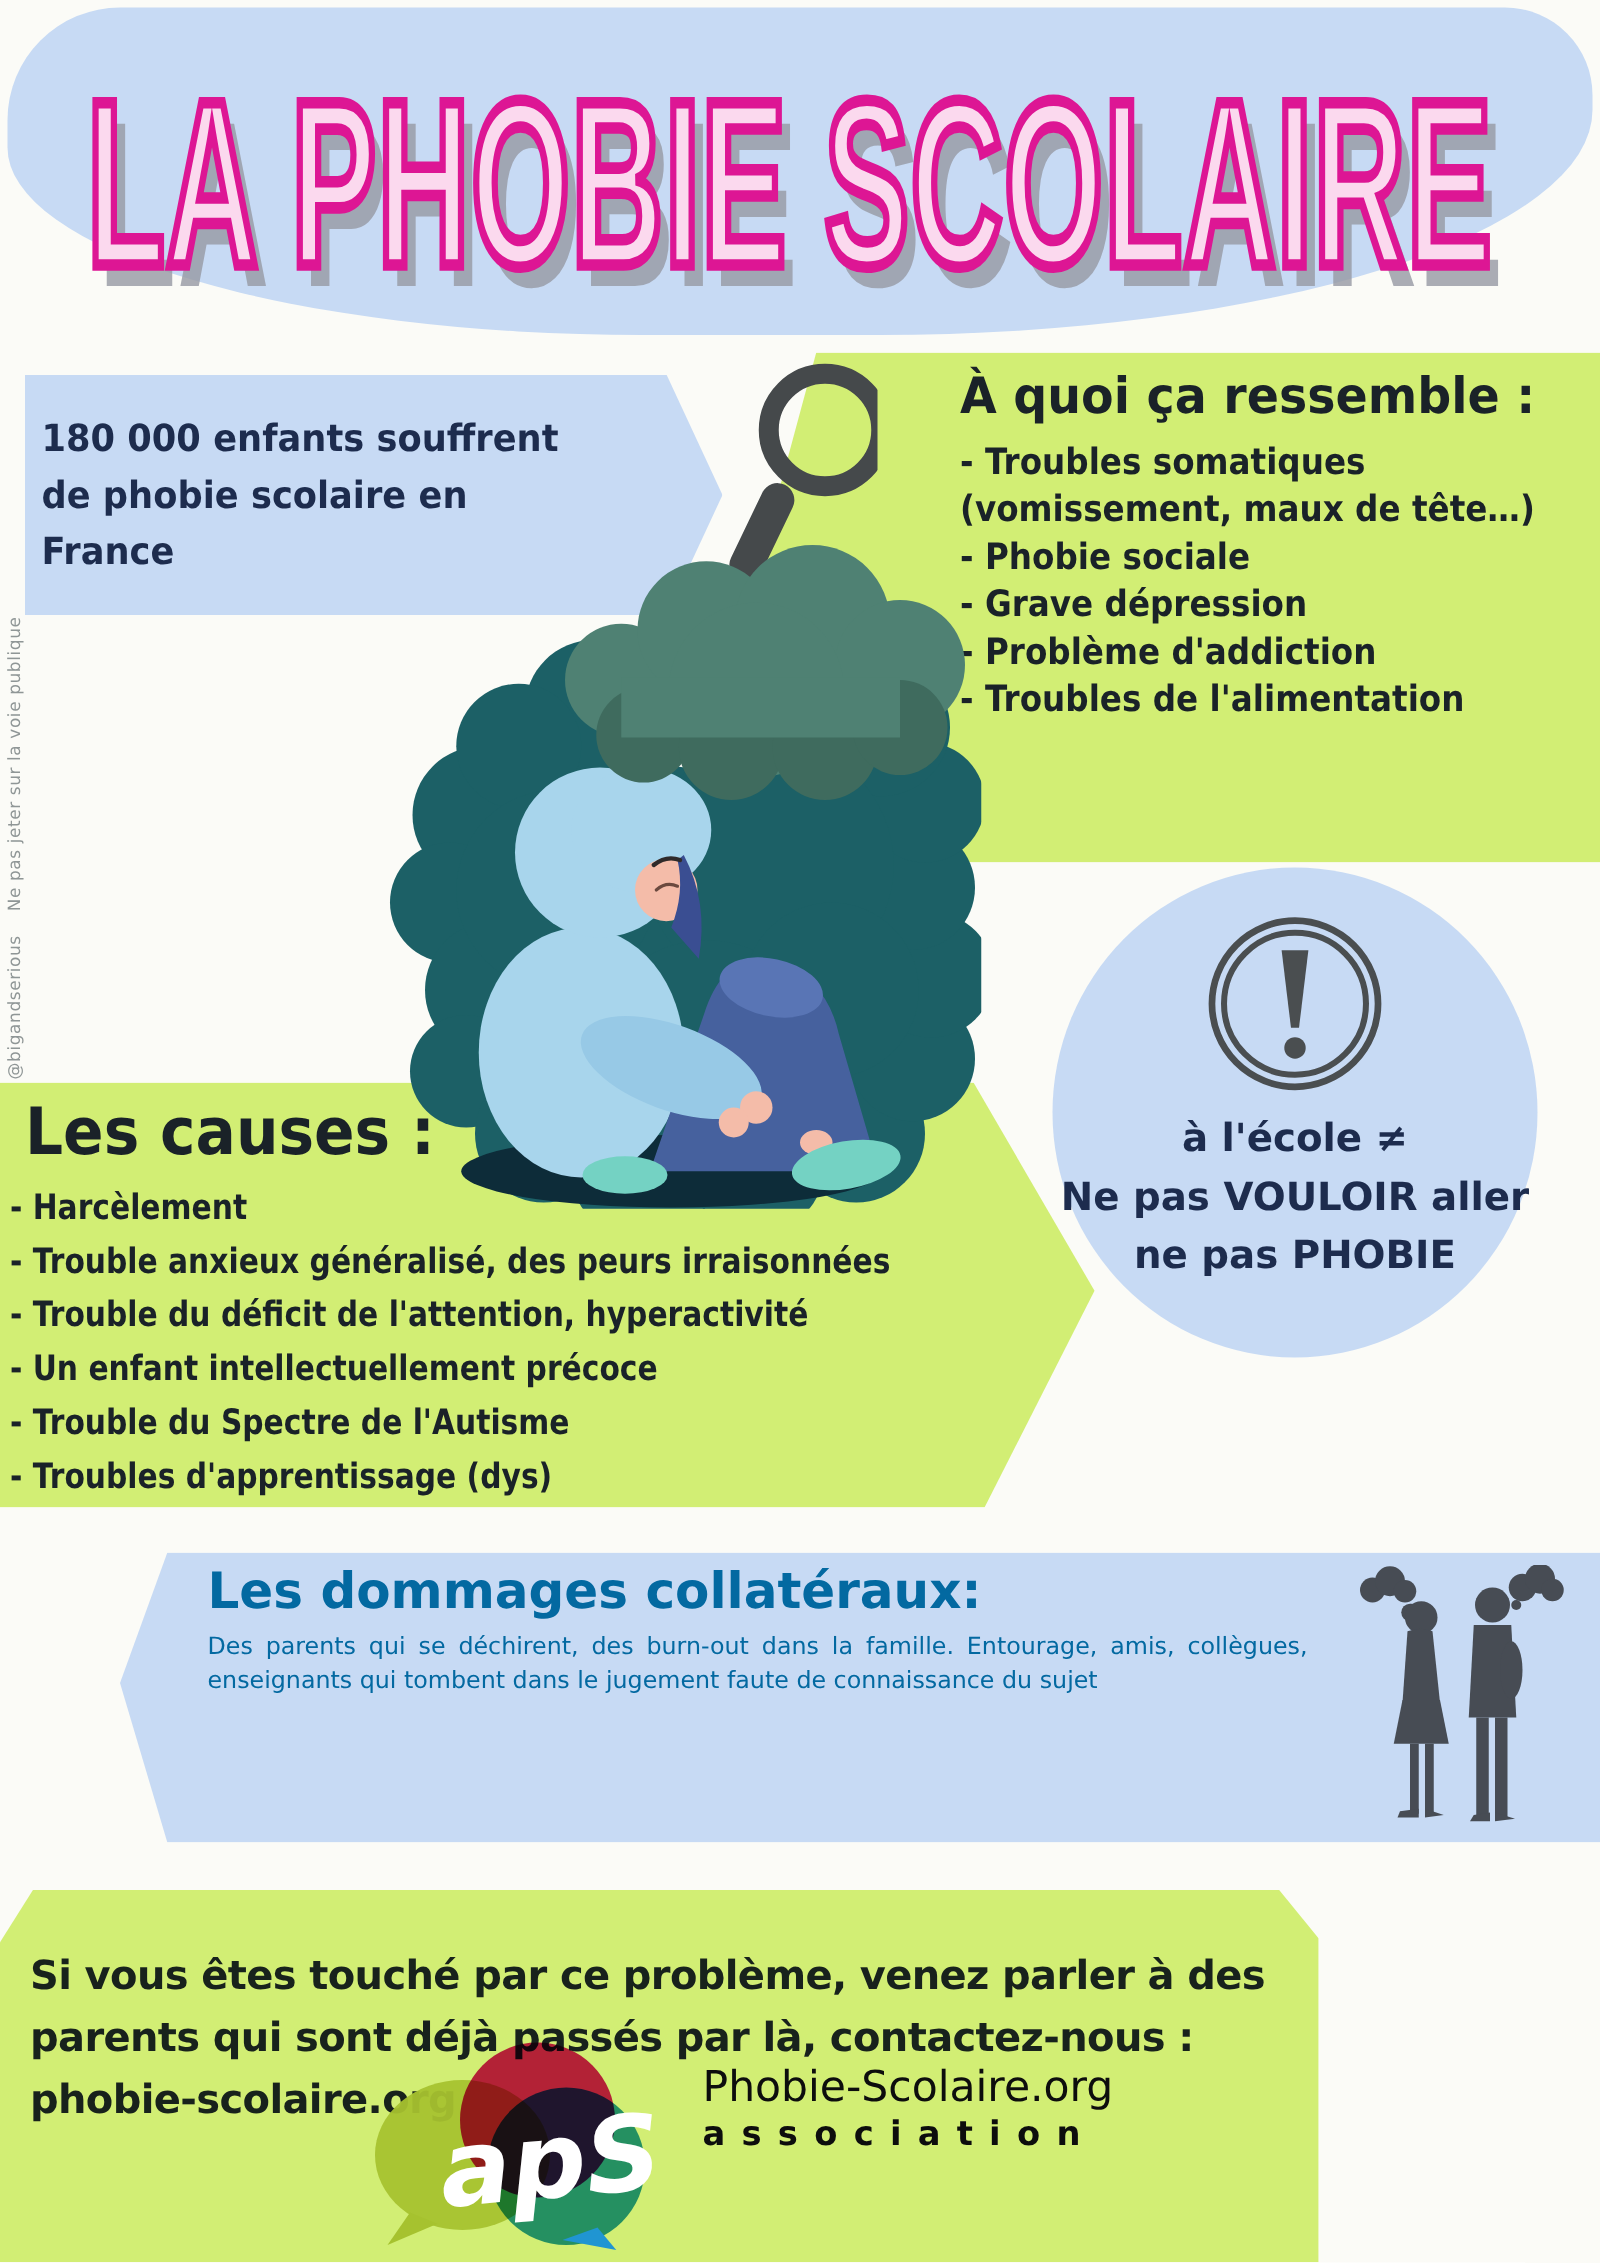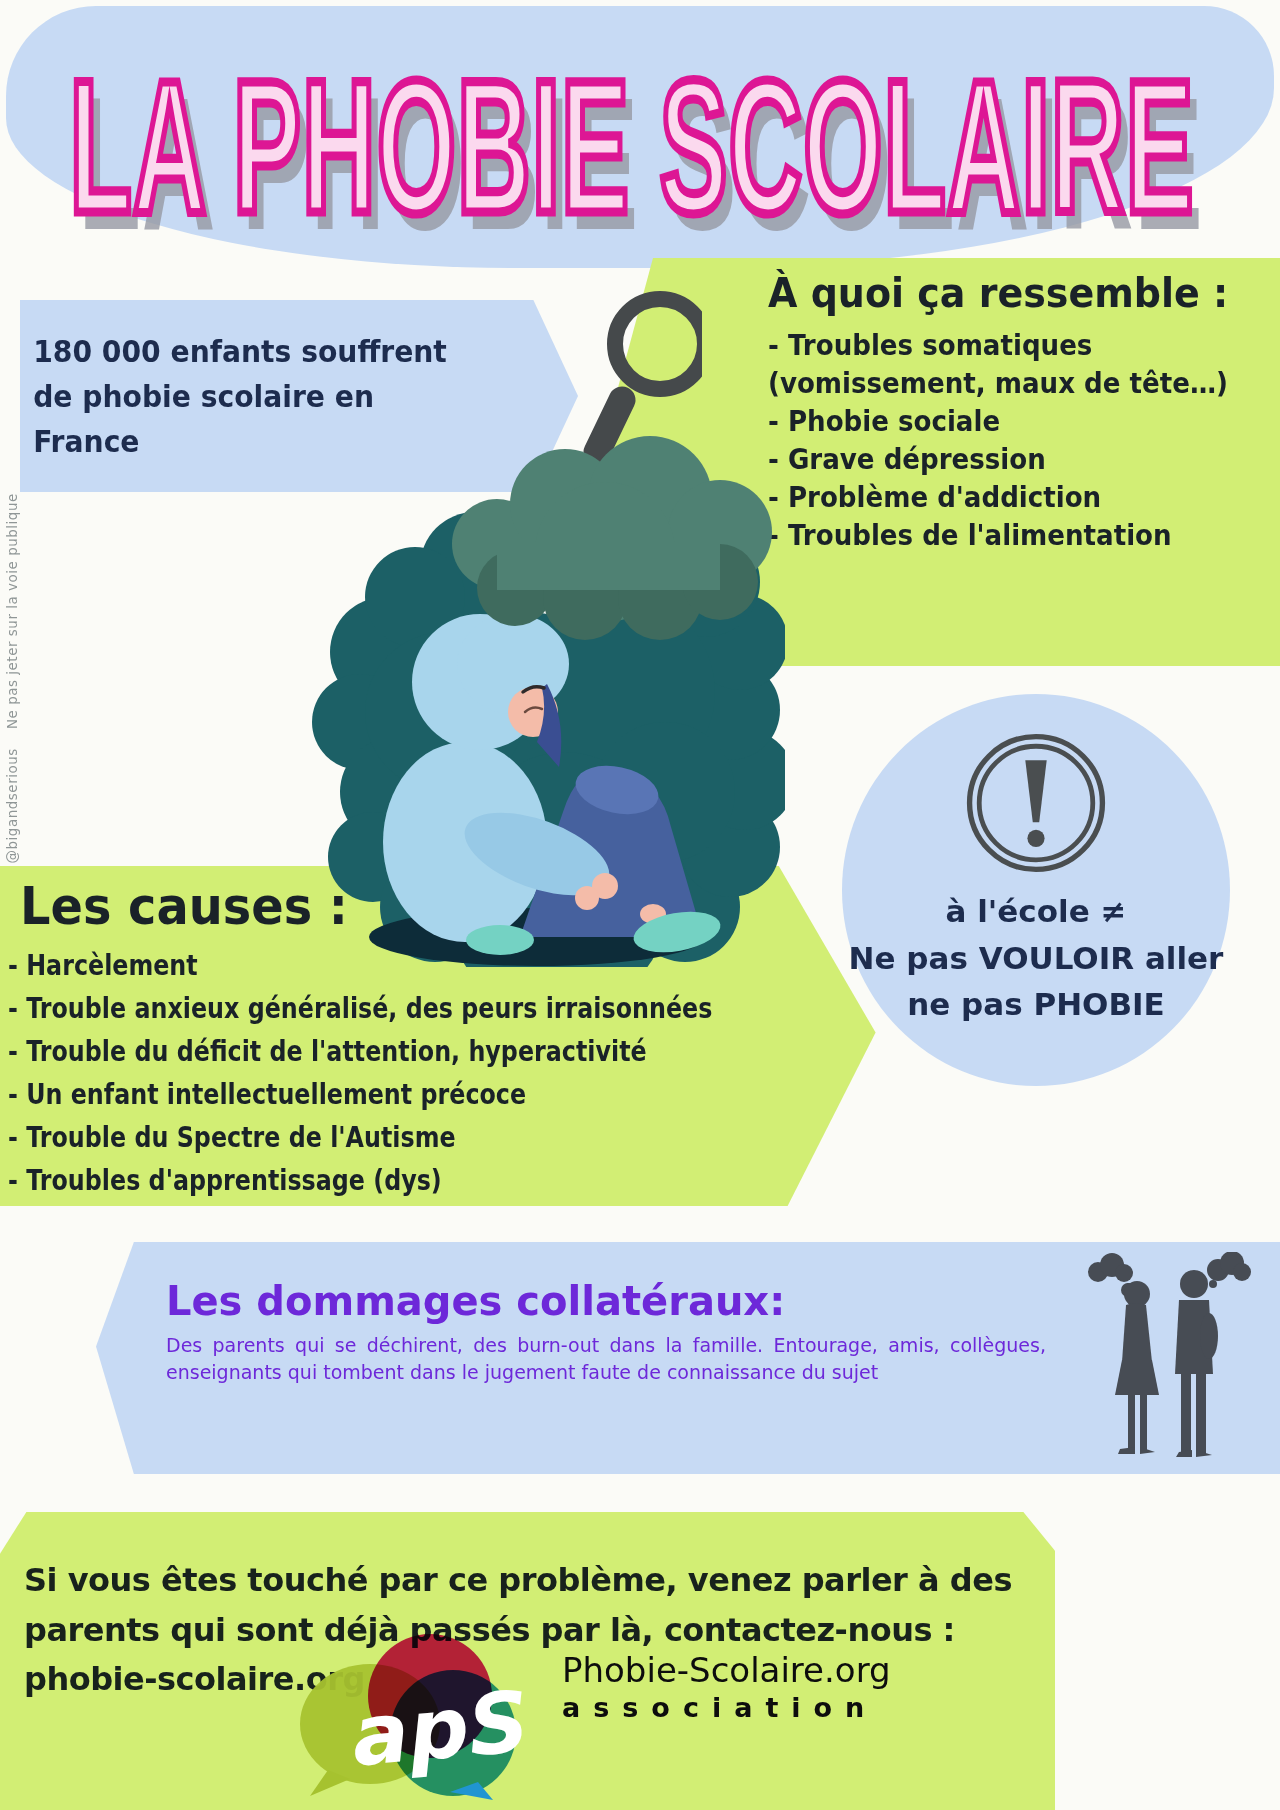--- a/index.html
+++ b/index.html
@@ -24,21 +24,21 @@
 
   
   .stat-banner{position:absolute;left:0;top:300px;width:558px;height:192px;
                background:#c7daf4;
                clip-path:polygon(0 0,92% 0,100% 50%,92% 100%,0 100%);
                display:flex;align-items:center;margin-left:20px;}
   .stat-banner .txt{padding:0 80px 0 14px;font-size:30px;font-weight:bold;
                     line-height:1.5;color:#1d2c4e;transform:scaleX(.94);transform-origin:left;}
 
   
-  .symptoms-panel{position:absolute;left:520px;top:258px;width:760px;height:408px;
+  .symptoms-panel{position:absolute;left:520px;top:282px;width:760px;height:408px;
                   background:#d2ee74;
                   clip-path:polygon(17.5% 0,100% 0,100% 100%,3% 100%);}
   .symptoms-inner{position:absolute;left:248px;top:12px;right:10px;color:#1a2228;}
   .symptoms-heading{font-size:40px;font-weight:bold;margin:0 0 10px 0;transform:scaleX(.95);transform-origin:left;}
   .symptoms-list{font-size:29px;font-weight:bold;line-height:38px;
                  transform:scaleX(.9);transform-origin:left;white-space:nowrap;}
 
   
   .causes-panel{position:absolute;left:0;top:866px;width:880px;height:340px;
                 background:#d2ee74;
@@ -52,21 +52,21 @@
   .warning-circle{position:absolute;left:842px;top:694px;width:388px;height:392px;
                   border-radius:50%;background:#c7daf4;text-align:center;}
   .warning-icon{margin-top:34px;}
   .warning-text{margin-top:6px;font-size:31px;font-weight:bold;line-height:1.5;
                 color:#1d2c4e;white-space:nowrap;}
 
   
   .damages-banner{position:absolute;left:96px;top:1242px;width:1184px;height:232px;
                   background:#c7daf4;
                   clip-path:polygon(3.2% 0,100% 0,100% 100%,3.2% 100%,0 45%);}
-  .damages-inner{position:absolute;left:70px;top:8px;width:880px;color:#6d28d9;margin-top:28px;}
+  .damages-inner{position:absolute;left:70px;top:8px;width:880px;color:#0369a1;}
   .damages-heading{font-size:40px;font-weight:bold;margin:0 0 8px 0;}
   .damages-body{font-size:19px;font-weight:400;line-height:1.42;text-align:justify;}
   .silhouettes{position:absolute;right:28px;top:10px;}
 
   
   .cta-band{position:absolute;left:0;top:1512px;width:1055px;height:298px;
             background:#d2ee74;
             clip-path:polygon(0 14%,2.5% 0,97% 0,100% 13%,100% 100%,0 100%);}
   .cta-text{margin:44px 30px 0 24px;font-size:32px;font-weight:bold;line-height:1.55;
             color:#18221c;letter-spacing:-0.5px;}

